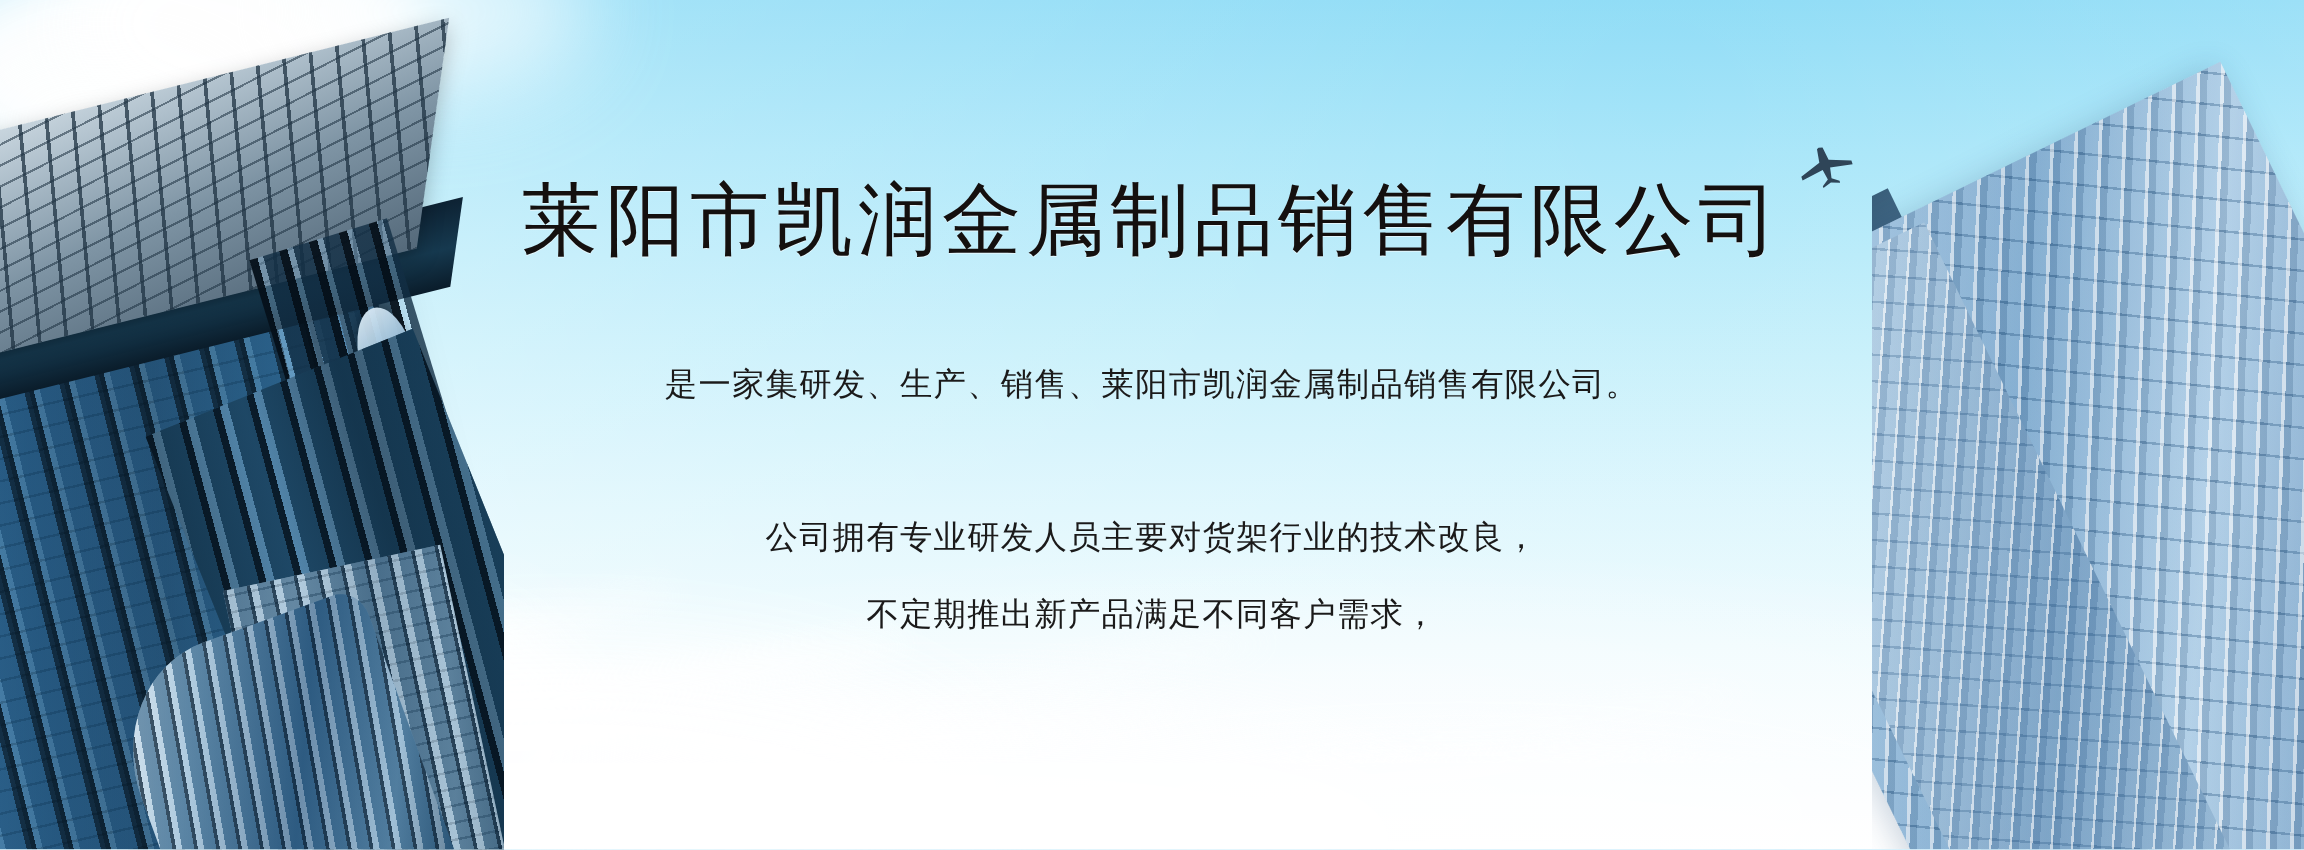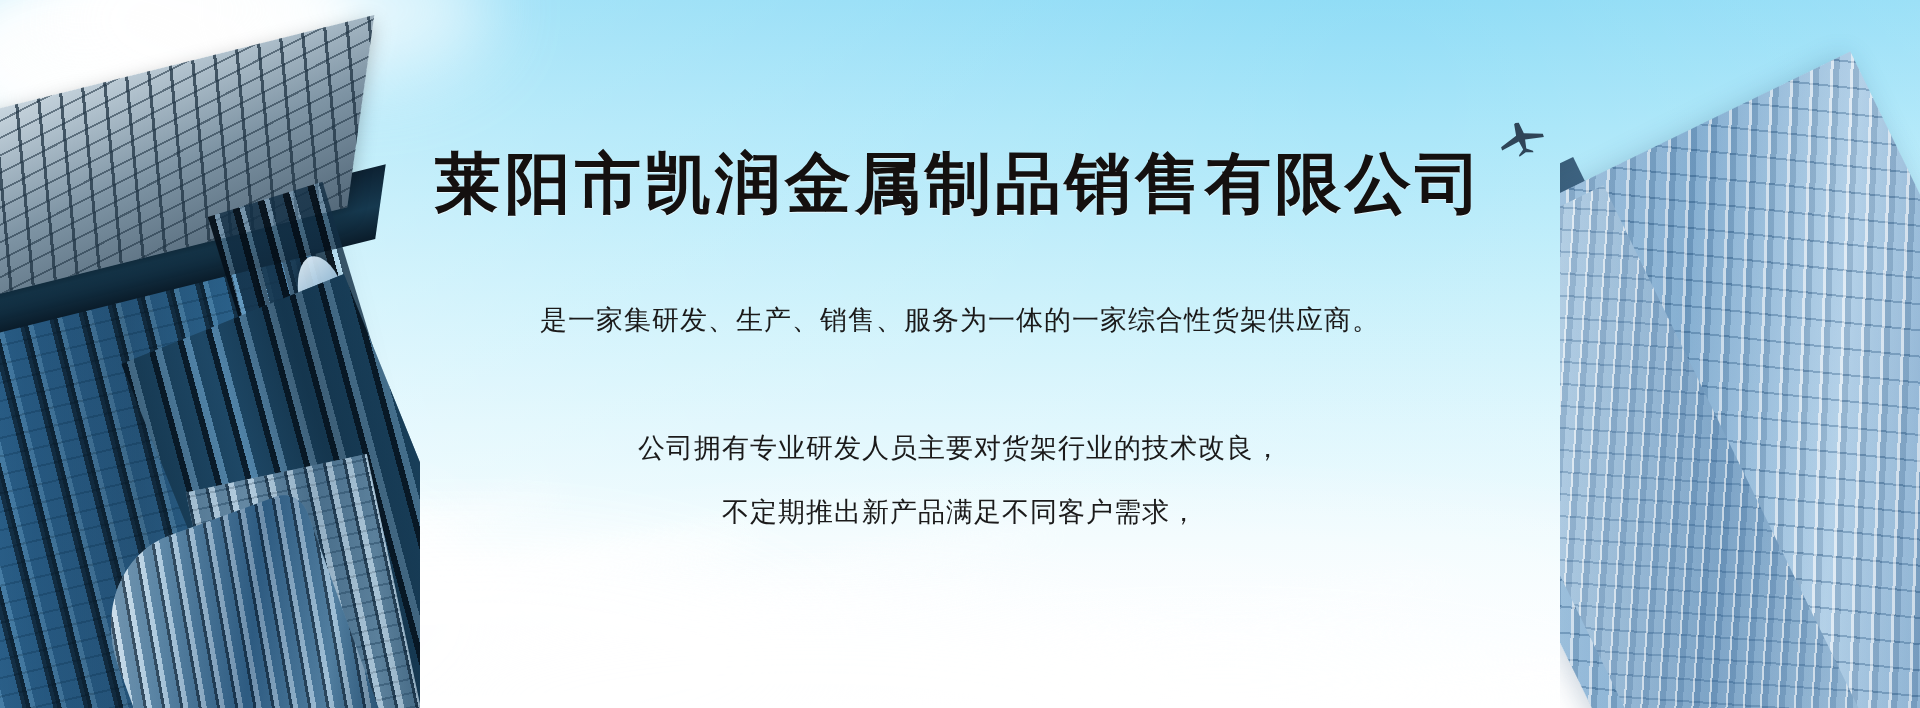--- a/index.html
+++ b/index.html
@@ -173,21 +173,21 @@
   }
 
   
   #plane{position:absolute;left:1496px;top:118px;width:52px;height:40px;}
   #plane svg{width:100%;height:100%;display:block;}
 
   
   #text-block{position:absolute;left:0;top:0;width:1920px;height:708px;}
   #company-title{
     position:absolute;top:150px;left:0;width:1920px;text-align:center;
-    font-size:66px;line-height:1;font-weight:700;letter-spacing:4px;
+    font-size:66px;line-height:1;font-weight:400;letter-spacing:4px;
     color:#14100f;
     text-shadow:0 1px 0 rgba(255,255,255,.55);
     white-space:nowrap;
   }
   .desc-line{
     position:absolute;left:0;width:1920px;text-align:center;
     font-size:27px;line-height:1;color:#1b1a1a;letter-spacing:1px;
     white-space:nowrap;
   }
   #desc-1{top:307px;}
@@ -259,18 +259,18 @@
   <div id="plane">
     <svg viewBox="0 0 64 48" xmlns="http://www.w3.org/2000/svg" aria-hidden="true">
       <g fill="#2f4558">
         <path d="M30 4 L34 5 L36 19 L58 27 L58 31 L35 27 L33 38 L40 43 L40 45 L31 42 L22 45 L22 43 L29 38 L27 27 L4 31 L4 27 L26 19 L28 5 Z" transform="rotate(-18 32 24)"></path>
       </g>
     </svg>
   </div>
 
   <div id="text-block">
     <div id="company-title">莱阳市凯润金属制品销售有限公司</div>
-    <div class="desc-line" id="desc-1">是一家集研发、生产、销售、服务为一体的一家综合性货架供应商。</div>
+    <div class="desc-line" id="desc-1">是一家集研发、生产、销售、莱阳市凯润金属制品销售有限公司。</div>
     <div class="desc-line" id="desc-3">公司拥有专业研发人员主要对货架行业的技术改良，</div>
     <div class="desc-line" id="desc-4">不定期推出新产品满足不同客户需求，</div>
   </div>
 
 </div>
 
 </body></html>

